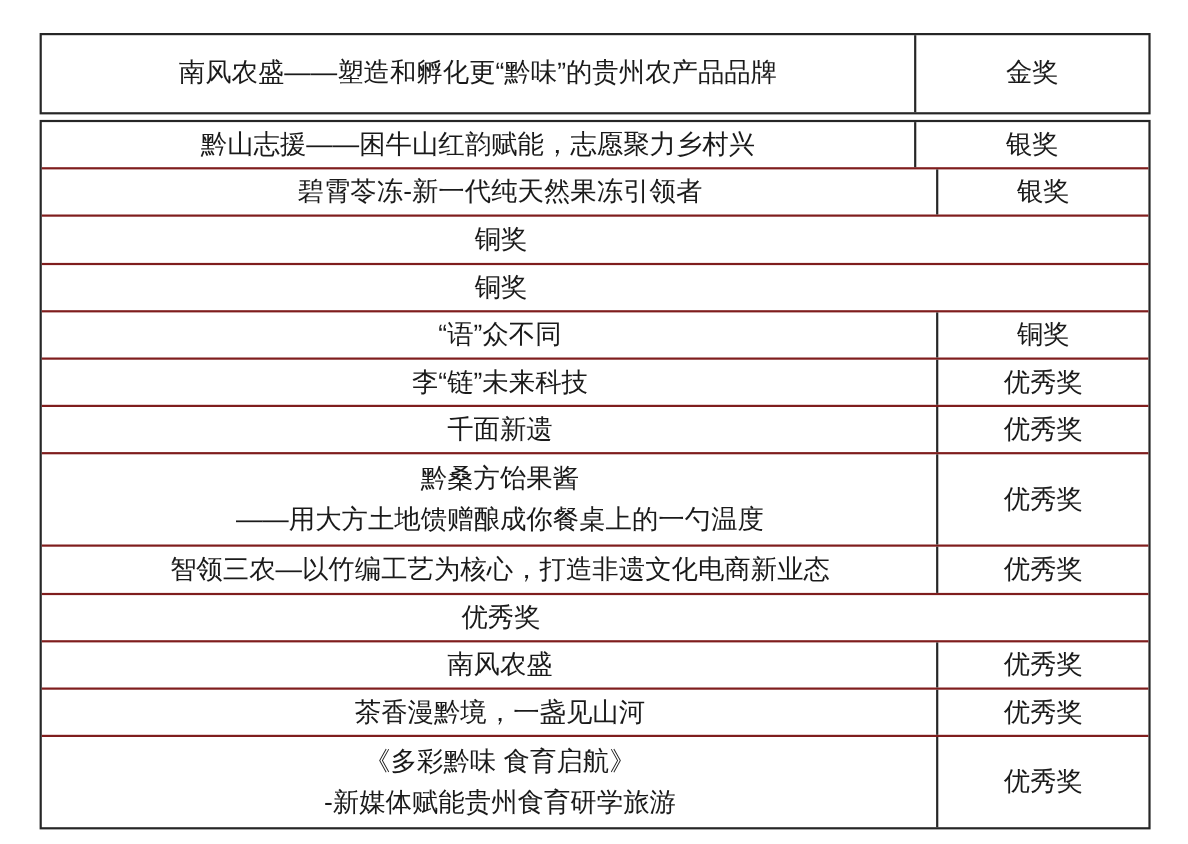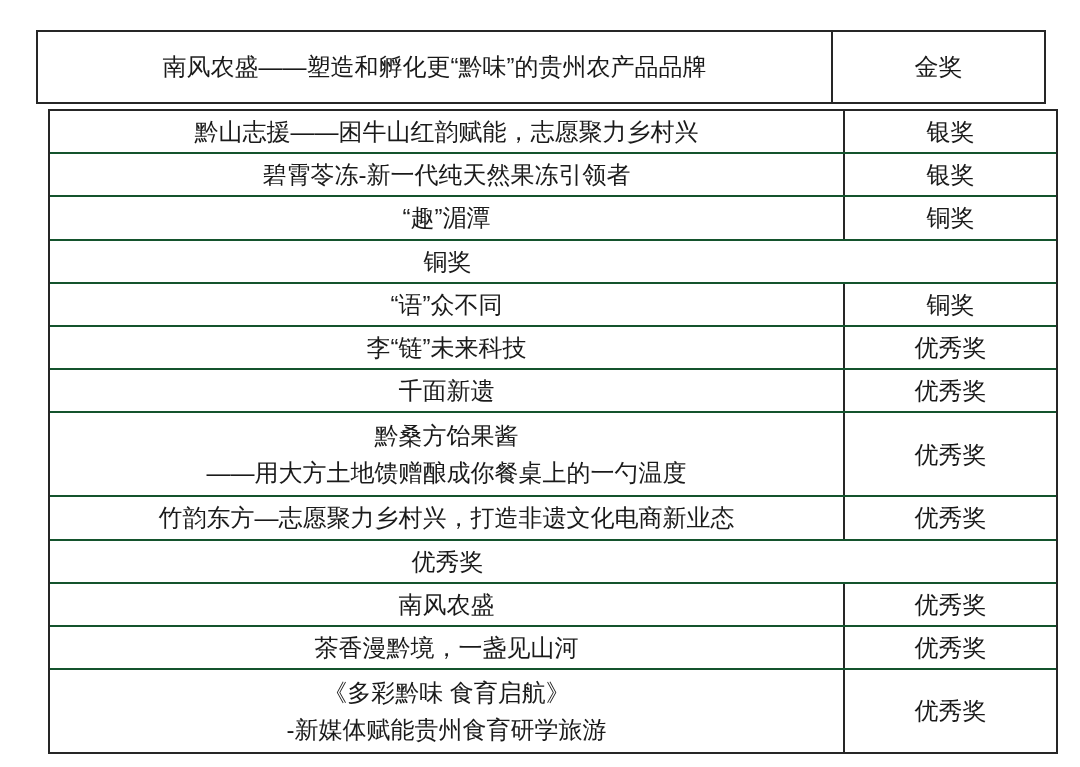--- a/index.html
+++ b/index.html
@@ -26,29 +26,29 @@
     width: 1010px;
     border: 2px solid #262626;
     background: #ffffff;
     box-sizing: border-box;
   }
   .award-table.header-block {
     top: 30px;
   }
   .award-table.body-block {
     top: 109px;
-    margin-left: 12px;
   }
   .row {
     display: grid;
     grid-template-columns: 795px 1fr;
     box-sizing: border-box;
   }
   .body-block .row + .row {
-    border-top: 2px solid #14532d;
+    border-top: 2px solid #7f1d1d;
+    padding-left: 20px;
   }
   .cell {
     display: flex;
     align-items: center;
     justify-content: center;
     text-align: center;
     box-sizing: border-box;
     padding: 2px 10px;
     font-size: 24px;
     line-height: 1.55;
@@ -76,21 +76,20 @@
   <div class="award-table body-block">
     <div class="row h-single">
       <div class="cell title">黔山志援——困牛山红韵赋能，志愿聚力乡村兴</div>
       <div class="cell award">银奖</div>
     </div>
     <div class="row h-single">
       <div class="cell title">碧霄苓冻-新一代纯天然果冻引领者</div>
       <div class="cell award">银奖</div>
     </div>
     <div class="row h-single">
-      <div class="cell title">“趣”湄潭</div>
       <div class="cell award">铜奖</div>
     </div>
     <div class="row h-single">
       <div class="cell award">铜奖</div>
     </div>
     <div class="row h-single">
       <div class="cell title">“语”众不同</div>
       <div class="cell award">铜奖</div>
     </div>
     <div class="row h-single">
@@ -100,21 +99,21 @@
     <div class="row h-single">
       <div class="cell title">千面新遗</div>
       <div class="cell award">优秀奖</div>
     </div>
     <div class="row h-tall">
       <div class="cell title">黔桑方饴果酱
 ——用大方土地馈赠酿成你餐桌上的一勺温度</div>
       <div class="cell award">优秀奖</div>
     </div>
     <div class="row h-single">
-      <div class="cell title">竹韵东方—志愿聚力乡村兴，打造非遗文化电商新业态</div>
+      <div class="cell title">智领三农—以竹编工艺为核心，打造非遗文化电商新业态</div>
       <div class="cell award">优秀奖</div>
     </div>
     <div class="row h-single">
       <div class="cell award">优秀奖</div>
     </div>
     <div class="row h-single">
       <div class="cell title">南风农盛</div>
       <div class="cell award">优秀奖</div>
     </div>
     <div class="row h-single">

